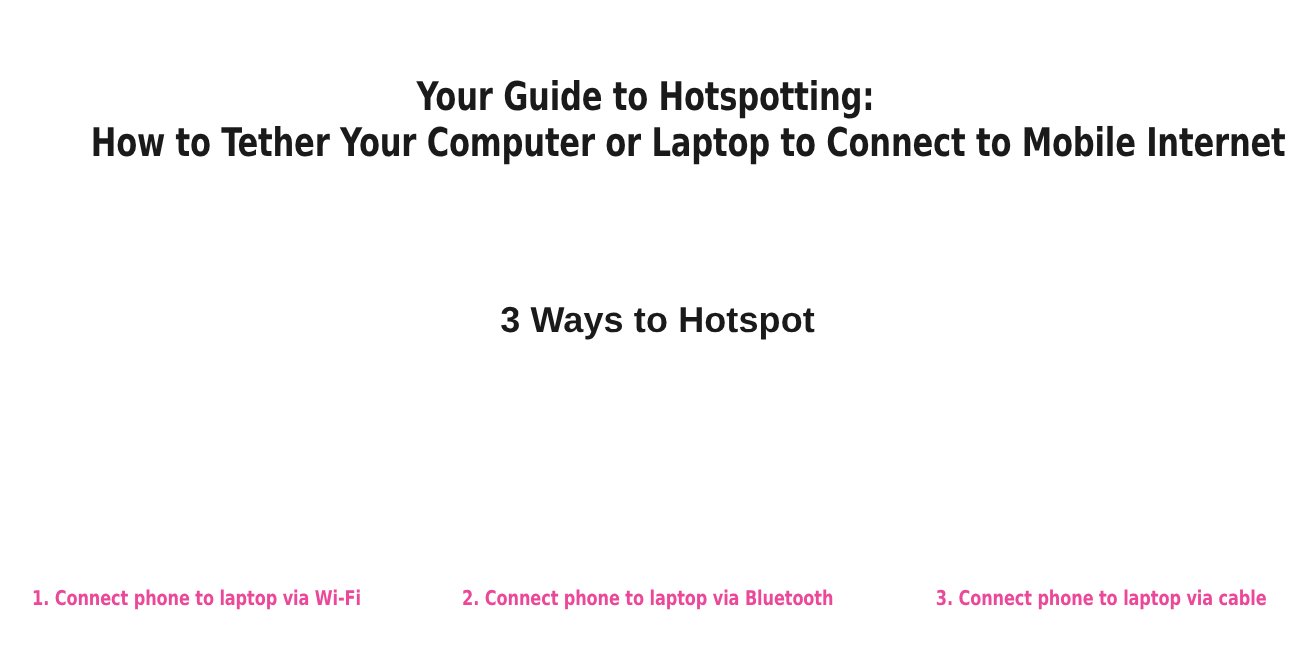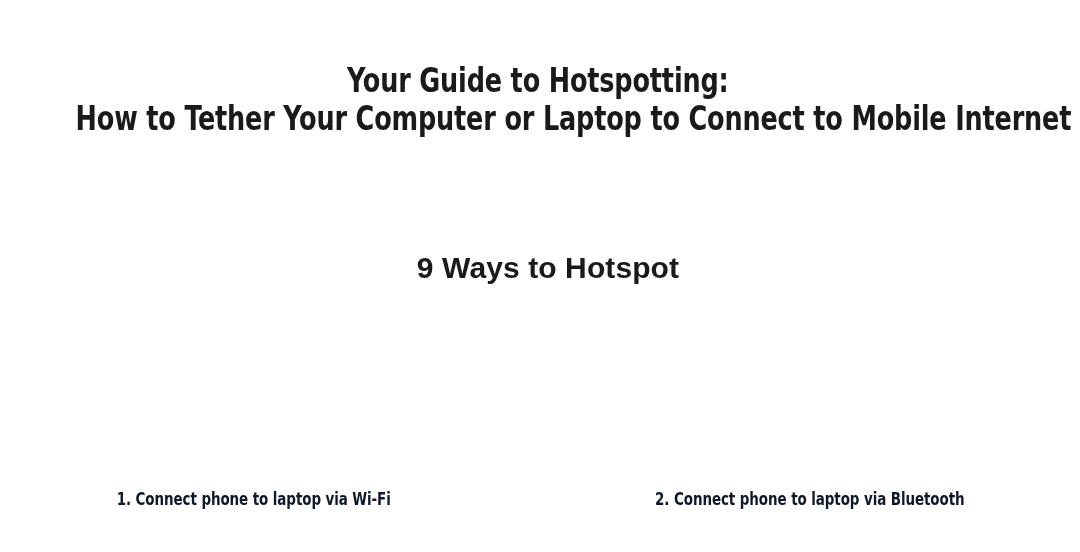--- a/index.html
+++ b/index.html
@@ -98,21 +98,21 @@
     left: 0;
     width: 1080px;
     height: 30px;
     display: flex;
     flex-direction: row;
     align-items: flex-start;
   }
   .caption-cell {
     flex: 1 1 33.3333%;
     text-align: center;
-    color: #0f172a;
+    color: #ec4899;
     font-family: "DejaVu Sans Condensed", "Liberation Sans Narrow", "Liberation Sans", sans-serif;
     font-weight: bold;
     font-size: 17px;
     line-height: 24px;
     letter-spacing: -0.1px;
     white-space: nowrap;
   }
   .caption-cell .caption-text {
     display: inline-block;
     transform: scaleX(0.88);
@@ -126,21 +126,21 @@
 <body>
 
 <div class="page">
 
   <h1 class="article-title">
     <span class="title-line title-line-1">Your Guide to Hotspotting:</span>
     <span class="title-line title-line-2">How to Tether Your Computer or Laptop to Connect to Mobile Internet</span>
   </h1>
 
   <h2 class="section-heading">
-    <span class="section-heading-inner">9 Ways to Hotspot</span>
+    <span class="section-heading-inner">3 Ways to Hotspot</span>
   </h2>
 
   <div class="methods-gallery">
     <figure class="method-figure">
       <div class="method-image" alt=""></div>
     </figure>
     <figure class="method-figure">
       <div class="method-image" alt=""></div>
     </figure>
     <figure class="method-figure">
@@ -148,15 +148,18 @@
     </figure>
   </div>
 
   <div class="caption-row">
     <div class="caption-cell caption-cell-1">
       <span class="caption-text">1. Connect phone to laptop via Wi-Fi</span>
     </div>
     <div class="caption-cell caption-cell-2">
       <span class="caption-text">2. Connect phone to laptop via Bluetooth</span>
     </div>
+    <div class="caption-cell caption-cell-3">
+      <span class="caption-text">3. Connect phone to laptop via cable</span>
+    </div>
   </div>
 
 </div>
 
 </body></html>

